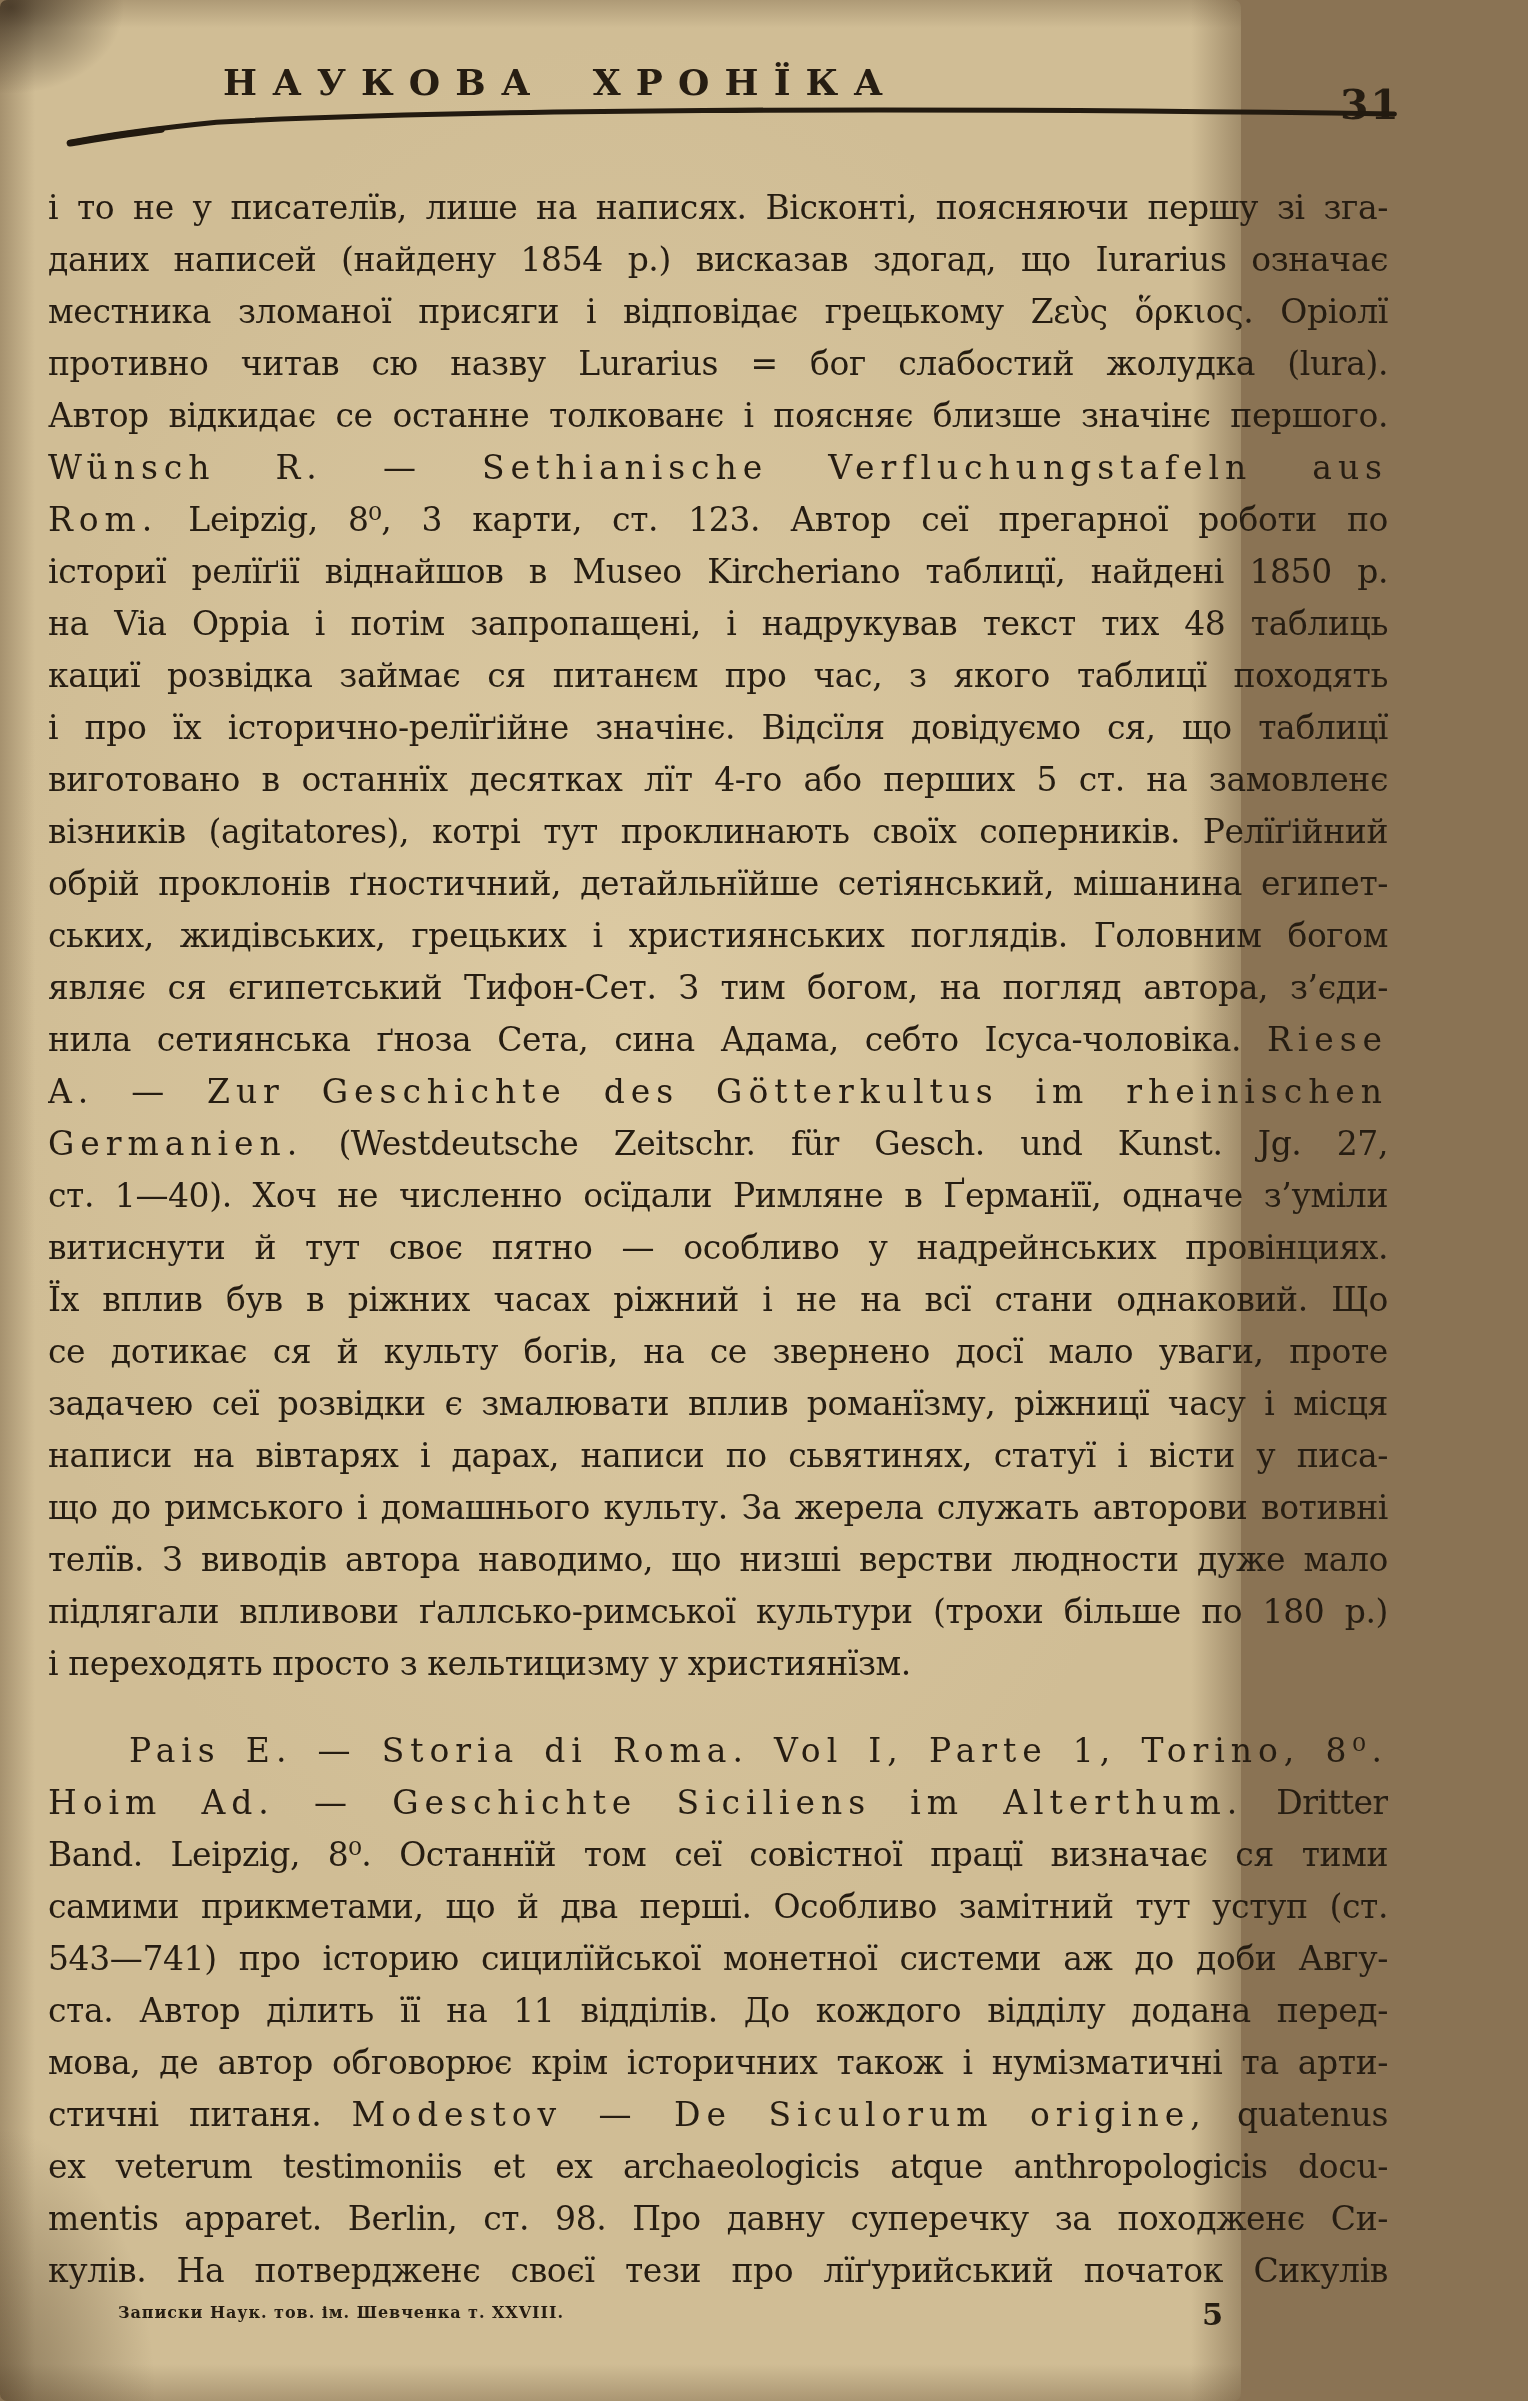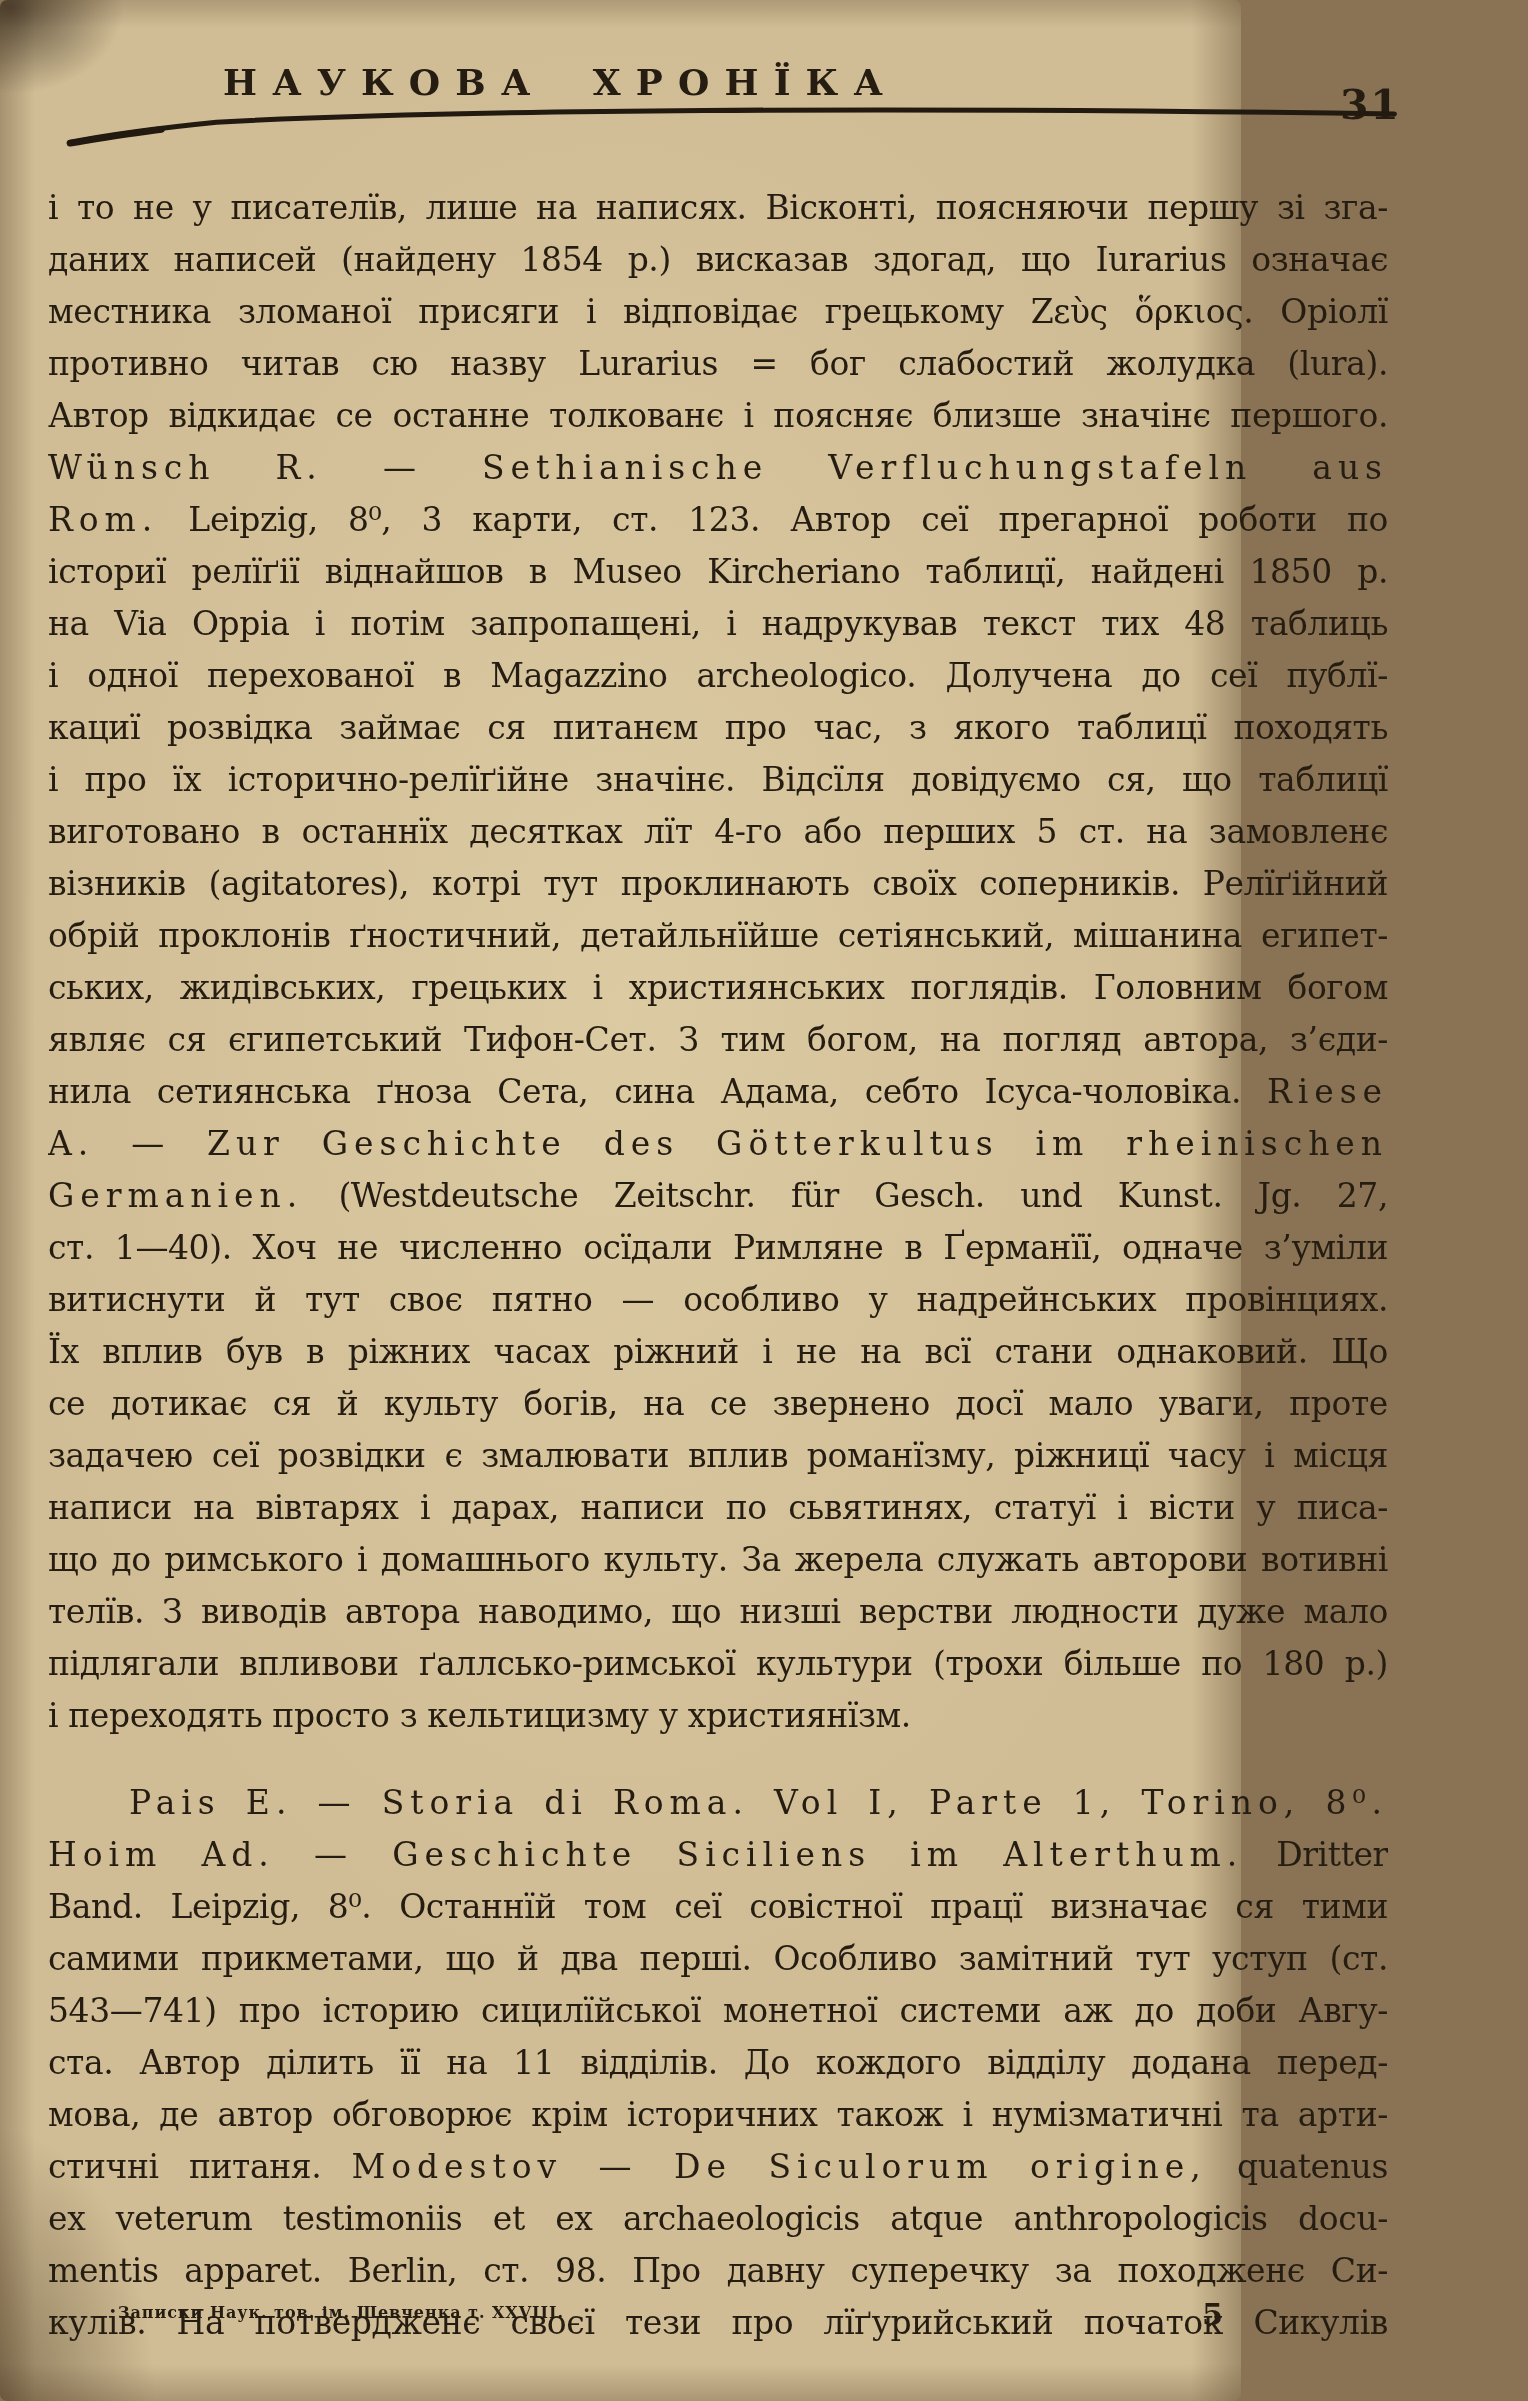--- a/index.html
+++ b/index.html
@@ -64,21 +64,20 @@
   <div class="text" id="body-text">
       <div class="line"><span class="seg">і то не у писателїв, лише на написях. Вісконті, поясняючи першу зі зга-</span></div>
       <div class="line"><span class="seg">даних написей (найдену 1854 р.) висказав здогад, що Iurarius означає</span></div>
       <div class="line"><span class="seg">местника зломаної присяги і відповідає грецькому Ζεὺς ὅρκιος. Оріолї</span></div>
       <div class="line"><span class="seg">противно читав сю назву Lurarius = бог слабостий жолудка (lura).</span></div>
       <div class="line"><span class="seg">Автор відкидає се останне толкованє і поясняє близше значінє першого.</span></div>
       <div class="line"><span class="seg sp">Wünsch R. — Sethianische Verfluchungstafeln aus</span></div>
       <div class="line"><span class="seg sp">Rom.</span><span class="seg"> Leipzig, 8⁰, 3 карти, ст. 123. Автор сеї прегарної роботи по</span></div>
       <div class="line"><span class="seg">істориї релїґії віднайшов в Museo Kircheriano таблицї, найдені 1850 р.</span></div>
       <div class="line"><span class="seg">на Via Oppia і потім запропащені, і надрукував текст тих 48 таблиць</span></div>
-      <div class="line"><span class="seg">і одної перехованої в Magazzino archeologico. Долучена до сеї публї-</span></div>
       <div class="line"><span class="seg">кациї розвідка займає ся питанєм про час, з якого таблицї походять</span></div>
       <div class="line"><span class="seg">і про їх історично-релїґійне значінє. Відсїля довідуємо ся, що таблицї</span></div>
       <div class="line"><span class="seg">виготовано в останнїх десятках лїт 4-го або перших 5 ст. на замовленє</span></div>
       <div class="line"><span class="seg">візників (agitatores), котрі тут проклинають своїх соперників. Релїґійний</span></div>
       <div class="line"><span class="seg">обрій проклонів ґностичний, детайльнїйше сетіянський, мішанина египет-</span></div>
       <div class="line"><span class="seg">ських, жидівських, грецьких і християнських поглядів. Головним богом</span></div>
       <div class="line"><span class="seg">являє ся єгипетський Тифон-Сет. З тим богом, на погляд автора, з’єди-</span></div>
       <div class="line"><span class="seg">нила сетиянська ґноза Сета, сина Адама, себто Ісуса-чоловіка. </span><span class="seg sp">Riese</span></div>
       <div class="line"><span class="seg sp">A. — Zur Geschichte des Götterkultus im rheinischen</span></div>
       <div class="line"><span class="seg sp">Germanien.</span><span class="seg"> (Westdeutsche Zeitschr. für Gesch. und Kunst. Jg. 27,</span></div>

